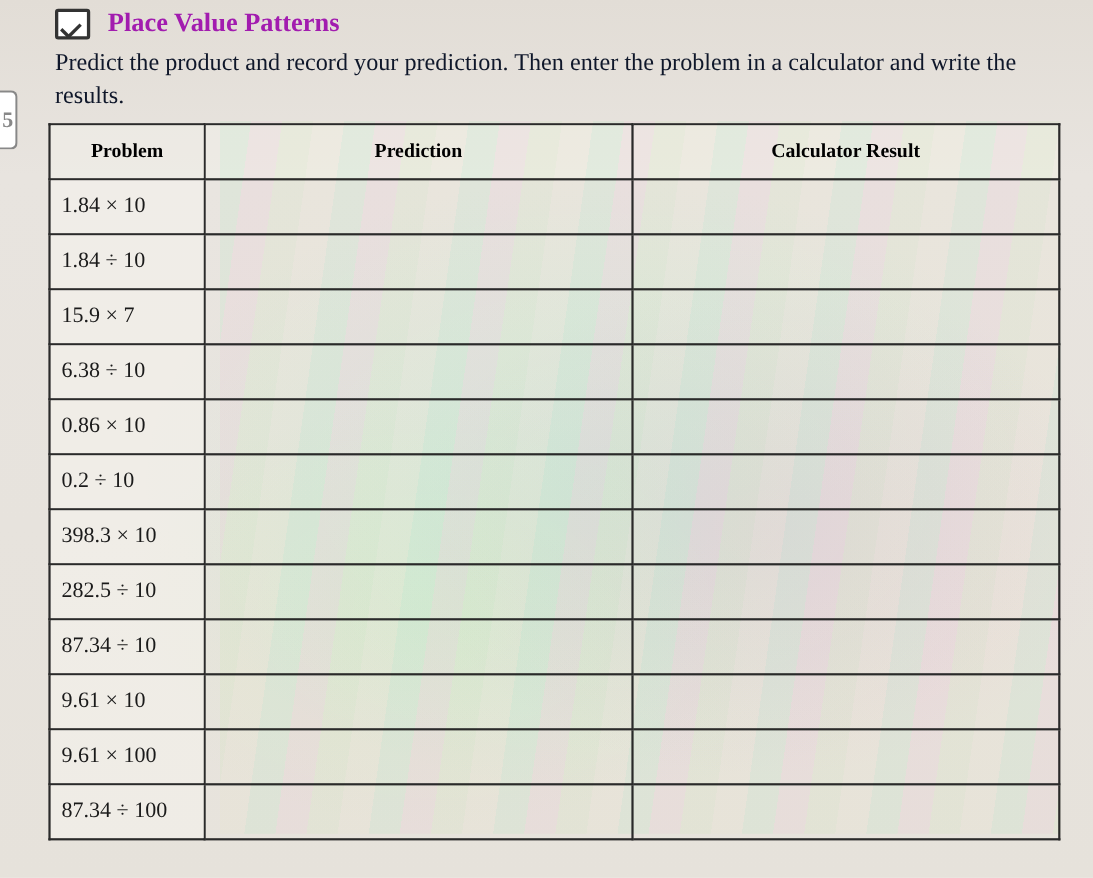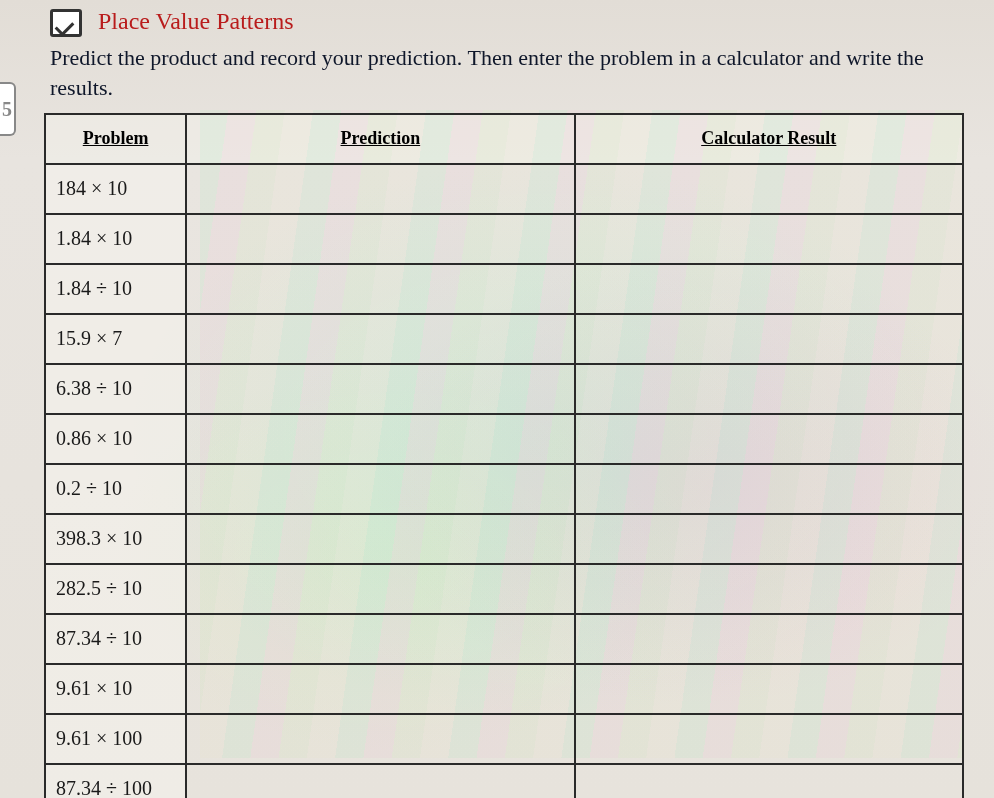--- a/index.html
+++ b/index.html
@@ -19,23 +19,23 @@
     radial-gradient(ellipse 600px 400px at 55% 55%, rgba(120,255,200,0.15), transparent 70%),
     radial-gradient(ellipse 500px 350px at 70% 60%, rgba(255,120,200,0.12), transparent 65%),
     radial-gradient(ellipse 450px 300px at 40% 70%, rgba(180,255,150,0.12), transparent 65%),
     linear-gradient(to bottom, #e2ddd6, #e8e4df 20%, #e6e2db);
 }
 .content {
   position: relative;
   padding: 8px 30px 20px 44px;
 }
 .title-partial {
-  font-weight: normal;
+  font-weight: bold;
   font-size: 24px;
-  color: #b91c1c;
+  color: #a21caf;
   margin-bottom: 6px;
   margin-left: 6px;
 }
 .icon-box {
   display: inline-block;
   width: 26px;
   height: 22px;
   border: 3px solid #333;
   border-radius: 3px;
   vertical-align: middle;
@@ -86,21 +86,20 @@
 th, td {
   border: 2px solid #2a2a2a;
   padding: 0;
   height: 48px;
   position: relative;
 }
 th {
   font-weight: bold;
   font-size: 18px;
   background: rgba(240,238,232,0.6);
-  text-decoration: underline;
 }
 .col-problem { width: 140px; }
 .col-prediction { width: 390px; text-align: center; }
 .col-result { width: 390px; }
 td.problem-cell {
   font-size: 20px;
   padding-left: 10px;
   color: #1a1a1a;
   background: rgba(248,246,240,0.5);
 }
@@ -151,25 +150,20 @@
   <table>
     <thead>
       <tr>
         <th class="col-problem">Problem</th>
         <th class="col-prediction">Prediction</th>
         <th class="col-result">Calculator Result</th>
       </tr>
     </thead>
     <tbody>
       <tr>
-        <td class="problem-cell">184 × 10</td>
-        <td class="blank-cell"></td>
-        <td class="blank-cell"></td>
-      </tr>
-      <tr>
         <td class="problem-cell">1.84 × 10</td>
         <td class="blank-cell"></td>
         <td class="blank-cell"></td>
       </tr>
       <tr>
         <td class="problem-cell">1.84 ÷ 10</td>
         <td class="blank-cell"></td>
         <td class="blank-cell"></td>
       </tr>
       <tr>

